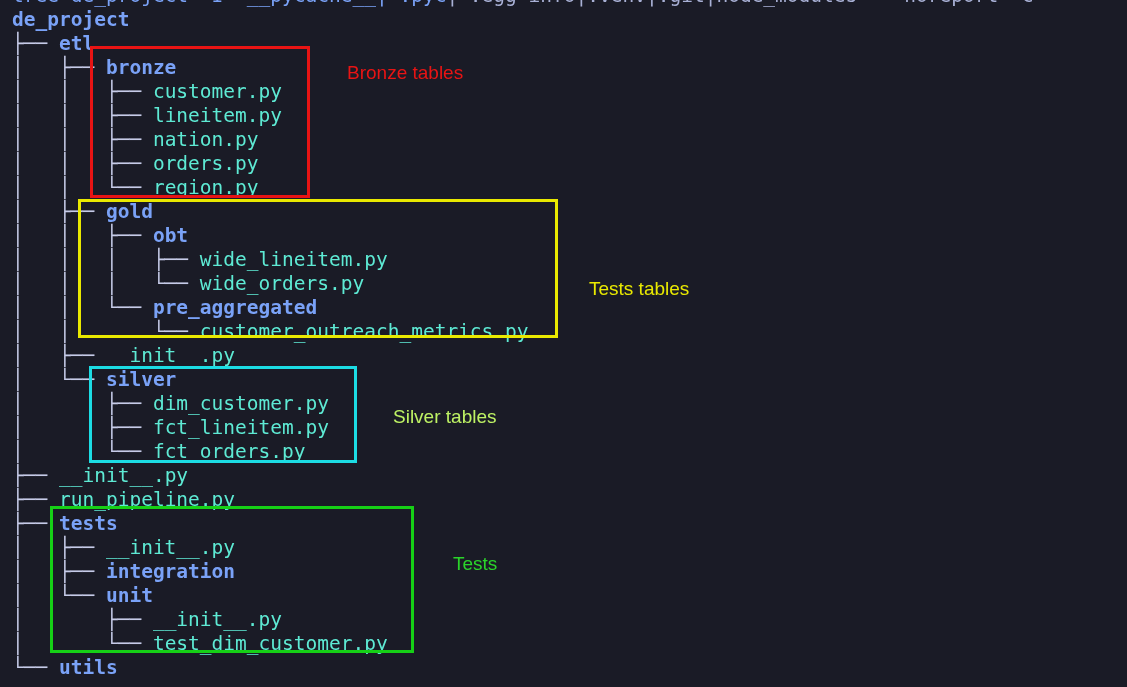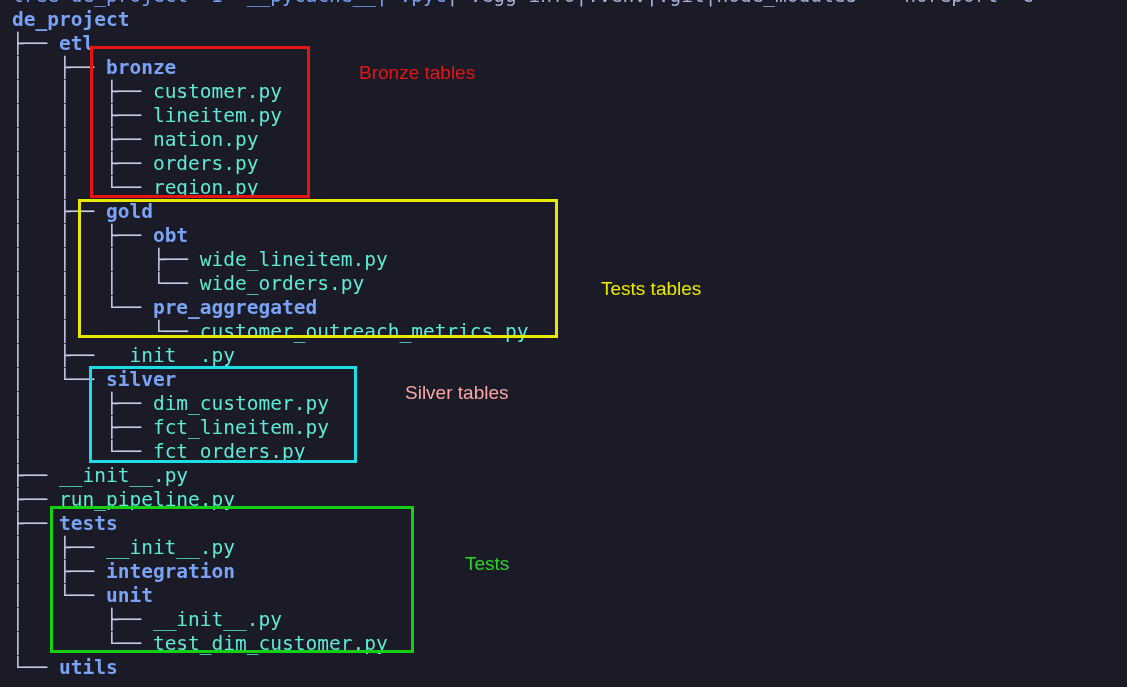--- a/index.html
+++ b/index.html
@@ -38,31 +38,30 @@
     z-index: 5;
     background: transparent;
   }
   .anno-label {
     position: absolute;
     z-index: 6;
     font-family: "Liberation Sans", sans-serif;
     font-size: 19px;
     line-height: 22px;
     white-space: nowrap;
-    margin-left: 12px;
   }
 </style>
 </head>
 <body>
 
 <div id="screen">
   <div id="terminal"><div class="tline"><span style="color: rgb(122, 162, 247);">tree de_project -I "__pycache__|*.pyc</span><span style="color: rgb(169, 177, 214);">|*.egg-info|.venv|.git|node_modules" --noreport -C</span></div><div class="tline"><span></span><span class="name dir">de_project</span></div><div class="tline"><span>├── </span><span class="name dir">etl</span></div><div class="tline"><span>│   ├── </span><span class="name dir">bronze</span></div><div class="tline"><span>│   │   ├── </span><span class="name file">customer.py</span></div><div class="tline"><span>│   │   ├── </span><span class="name file">lineitem.py</span></div><div class="tline"><span>│   │   ├── </span><span class="name file">nation.py</span></div><div class="tline"><span>│   │   ├── </span><span class="name file">orders.py</span></div><div class="tline"><span>│   │   └── </span><span class="name file">region.py</span></div><div class="tline"><span>│   ├── </span><span class="name dir">gold</span></div><div class="tline"><span>│   │   ├── </span><span class="name dir">obt</span></div><div class="tline"><span>│   │   │   ├── </span><span class="name file">wide_lineitem.py</span></div><div class="tline"><span>│   │   │   └── </span><span class="name file">wide_orders.py</span></div><div class="tline"><span>│   │   └── </span><span class="name dir">pre_aggregated</span></div><div class="tline"><span>│   │       └── </span><span class="name file">customer_outreach_metrics.py</span></div><div class="tline"><span>│   ├── </span><span class="name file">__init__.py</span></div><div class="tline"><span>│   └── </span><span class="name dir">silver</span></div><div class="tline"><span>│       ├── </span><span class="name file">dim_customer.py</span></div><div class="tline"><span>│       ├── </span><span class="name file">fct_lineitem.py</span></div><div class="tline"><span>│       └── </span><span class="name file">fct_orders.py</span></div><div class="tline"><span>├── </span><span class="name file">__init__.py</span></div><div class="tline"><span>├── </span><span class="name file">run_pipeline.py</span></div><div class="tline"><span>├── </span><span class="name dir">tests</span></div><div class="tline"><span>│   ├── </span><span class="name file">__init__.py</span></div><div class="tline"><span>│   ├── </span><span class="name dir">integration</span></div><div class="tline"><span>│   └── </span><span class="name dir">unit</span></div><div class="tline"><span>│       ├── </span><span class="name file">__init__.py</span></div><div class="tline"><span>│       └── </span><span class="name file">test_dim_customer.py</span></div><div class="tline"><span>└── </span><span class="name dir">utils</span></div></div>
   <div id="annotation-layer">
       <div class="anno-box" style="left: 90px; top: 46px; width: 220px; height: 152px; border-color: rgb(232, 20, 20);"></div>
       <div class="anno-label" style="left: 347px; top: 62px; color: rgb(232, 20, 20);">Bronze tables</div>
       <div class="anno-box" style="left: 78px; top: 199px; width: 480px; height: 139px; border-color: rgb(233, 233, 0);"></div>
       <div class="anno-label" style="left: 589px; top: 278px; color: rgb(233, 233, 0);">Tests tables</div>
       <div class="anno-box" style="left: 89px; top: 366px; width: 268px; height: 97px; border-color: rgb(28, 220, 228);"></div>
-      <div class="anno-label" style="left: 393px; top: 382px; color: #fca5a5;">Silver tables</div>
+      <div class="anno-label" style="left: 393px; top: 406px; color: #bef264;">Silver tables</div>
       <div class="anno-box" style="left: 50px; top: 506px; width: 364px; height: 147px; border-color: rgb(22, 208, 22);"></div>
       <div class="anno-label" style="left: 453px; top: 553px; color: rgb(42, 212, 42);">Tests</div>
     </div>
 </div>
 
 </body></html>

